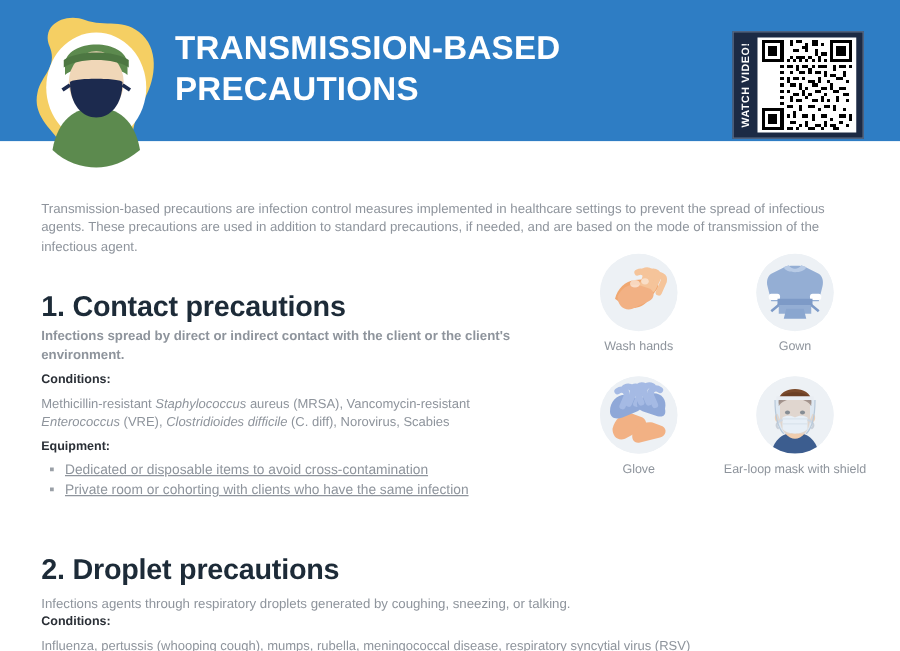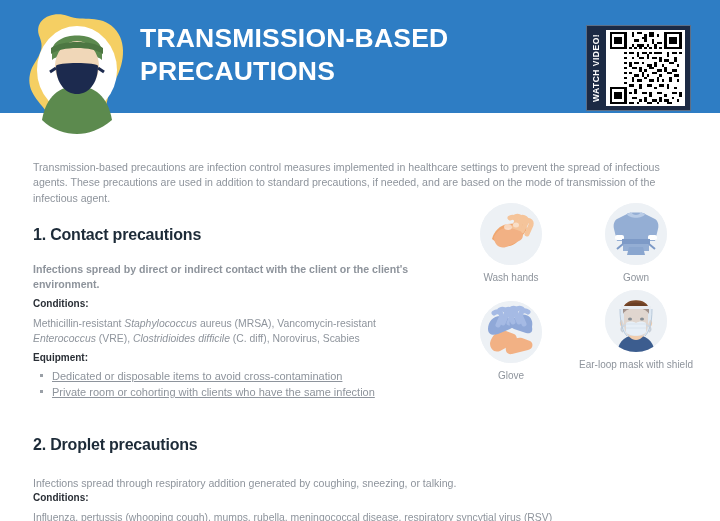--- a/index.html
+++ b/index.html
@@ -108,21 +108,21 @@
     top: 36px;
     width: 657px;
     font-size: 10.6px;
     line-height: 15.6px;
     color: #8e949c;
   }
 
   .section-title {
     position: absolute;
     left: 33px;
-    font-size: 16px;
+    font-size: 23px;
     font-weight: bold;
     color: #1d2b38;
     letter-spacing: -0.2px;
   }
   #sec1-title { top: 100px; }
   #sec2-title { top: 310px; }
 
   .lead {
     position: absolute;
     left: 33px;
@@ -192,21 +192,21 @@
     height: 200px;
   }
   .icon-cell {
     position: absolute;
     width: 118px;
     text-align: center;
   }
   .icon-cell.c0 { left: 0;   top: 0; }
   .icon-cell.c1 { left: 125px; top: 0; }
   .icon-cell.c2 { left: 0;   top: 98px; }
-  .icon-cell.c3 { left: 125px; top: 87px; }
+  .icon-cell.c3 { left: 125px; top: 98px; }
 
   .icon-circle {
     width: 62px;
     height: 62px;
     border-radius: 50%;
     margin: 0 auto;
     background: #edf1f5;
     overflow: hidden;
     position: relative;
   }
@@ -407,21 +407,21 @@
 
   <div class="sublabel" id="sec1-equip-label">Equipment:</div>
 
   <ul class="bullets">
     <li>Dedicated or disposable items to avoid cross-contamination</li>
     <li>Private room or cohorting with clients who have the same infection</li>
   </ul>
 
   <h2 class="section-title" id="sec2-title">2. Droplet precautions</h2>
 
-  <p class="lead" id="sec2-lead">Infections spread through respiratory addition generated by coughing, sneezing, or talking.</p>
+  <p class="lead" id="sec2-lead">Infections agents through respiratory droplets generated by coughing, sneezing, or talking.</p>
 
   <div class="sublabel" id="sec2-cond-label">Conditions:</div>
 
   <div class="detail" id="sec2-cond-text">Influenza, pertussis (whooping cough), mumps, rubella, meningococcal disease, respiratory syncytial virus (RSV)</div>
 
   <div class="icon-grid">
 
     <div class="icon-cell c0">
       <div class="icon-circle">
         <svg viewBox="0 0 62 62" xmlns="http://www.w3.org/2000/svg">

